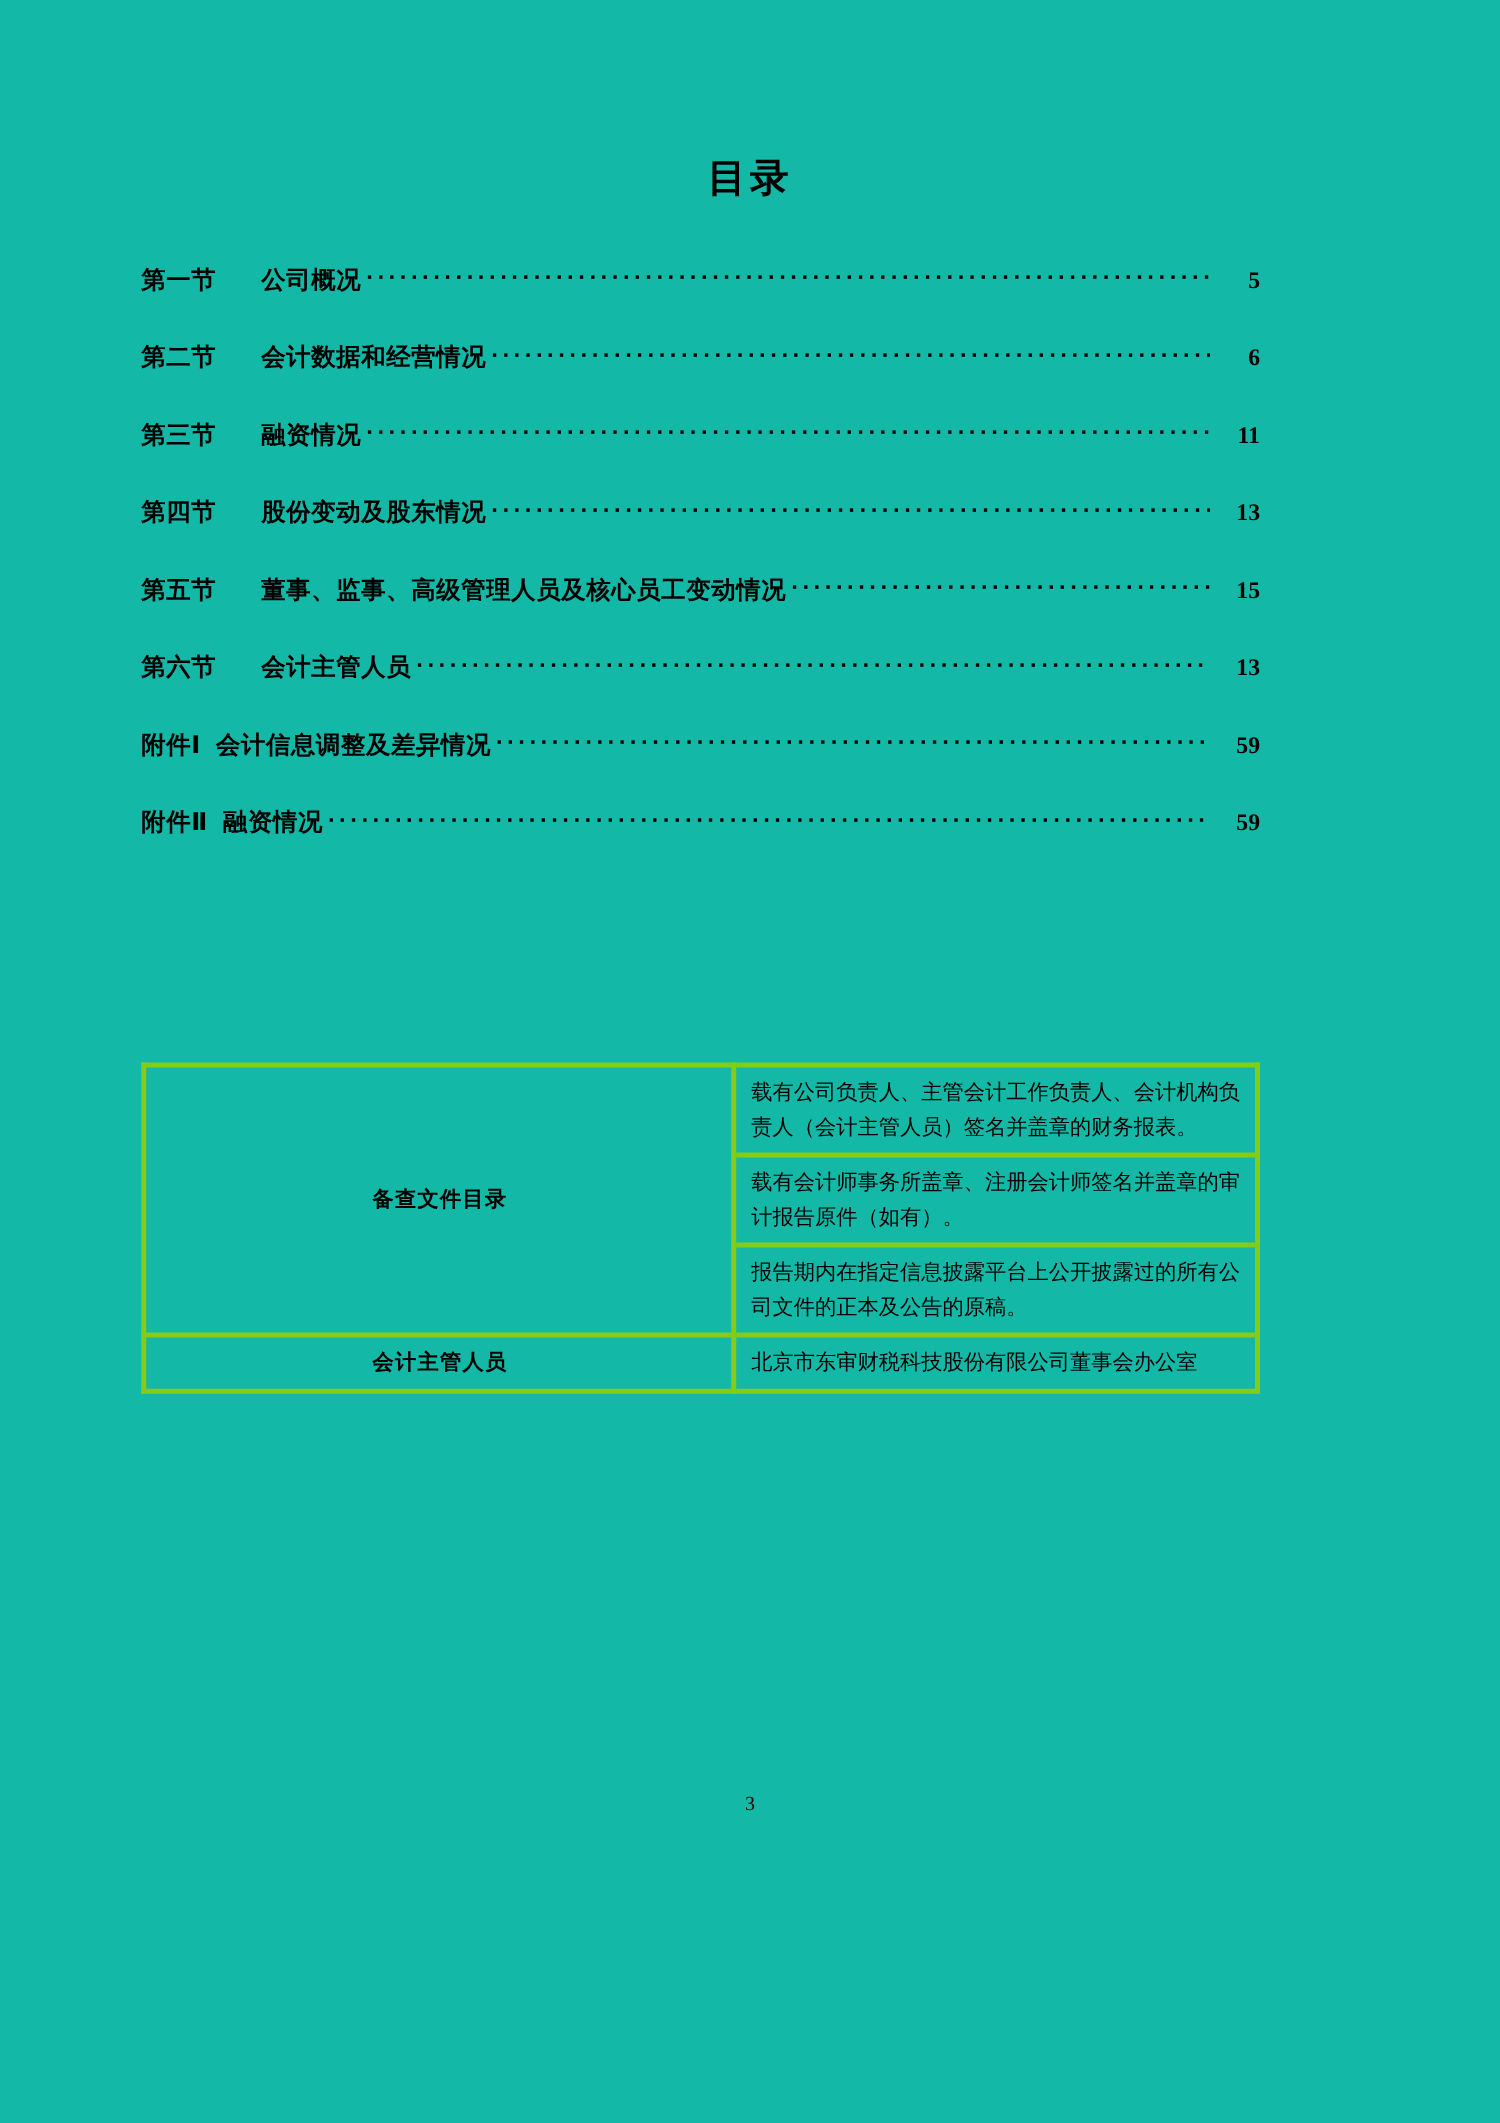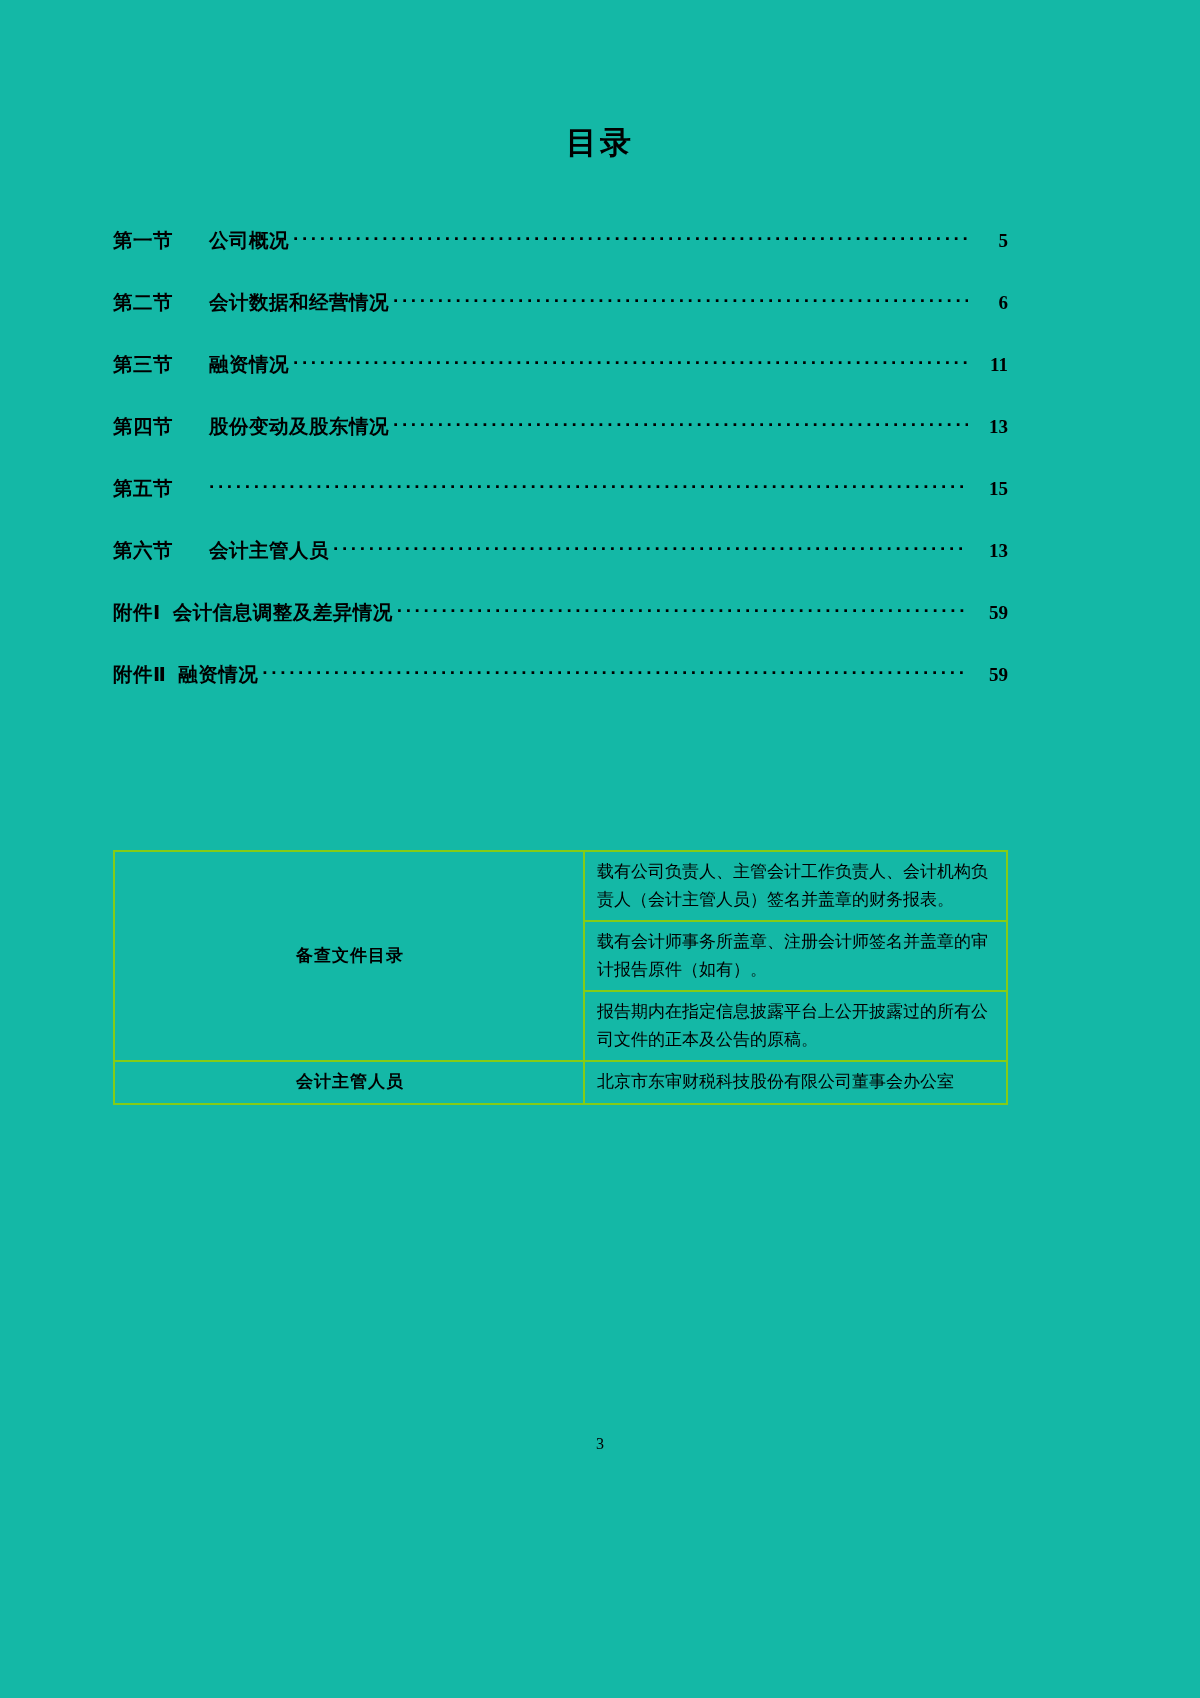--- a/index.html
+++ b/index.html
@@ -50,21 +50,20 @@
     height: 62px;
     font-size: 19.5px;
     font-weight: bold;
     font-family: "Liberation Sans", "DejaVu Sans", sans-serif;
     white-space: nowrap;
   }
   .toc-sec {
     flex: 0 0 auto;
     min-width: 96px;
     letter-spacing: 0.5px;
-    margin-top: 27px;
   }
   .toc-label {
     flex: 0 0 auto;
     letter-spacing: 0.5px;
     padding-right: 4px;
     margin-top: 10px;
   }
   .toc-dots {
     flex: 1 1 auto;
     overflow: hidden;
@@ -92,21 +91,21 @@
     position: absolute;
     left: 113px;
     top: 850px;
     width: 895px;
     border-collapse: collapse;
     table-layout: fixed;
     font-size: 17px;
     font-family: "Liberation Serif", "DejaVu Serif", serif;
   }
   .ref-table td {
-    border: 2px solid #84cc16;
+    border: 4px solid #84cc16;
     padding: 6px 10px 7px 12px;
     vertical-align: middle;
     line-height: 1.62;
   }
   .ref-table td.label-cell {
     width: 446px;
     text-align: center;
     font-weight: bold;
     font-family: "Liberation Sans", "DejaVu Sans", sans-serif;
     font-size: 17px;
@@ -162,20 +161,21 @@
 
     <div class="toc-row">
       <span class="toc-sec">第四节</span>
       <span class="toc-label">股份变动及股东情况</span>
       <span class="toc-dots">·····································································································································································································</span>
       <span class="toc-page">13</span>
     </div>
 
     <div class="toc-row">
       <span class="toc-sec">第五节</span>
+      <span class="toc-label">董事、监事、高级管理人员及核心员工变动情况</span>
       <span class="toc-dots">·····································································································································································································</span>
       <span class="toc-page">15</span>
     </div>
 
     <div class="toc-row">
       <span class="toc-sec">第六节</span>
       <span class="toc-label">会计主管人员</span>
       <span class="toc-dots">·····································································································································································································</span>
       <span class="toc-page">13</span>
     </div>

